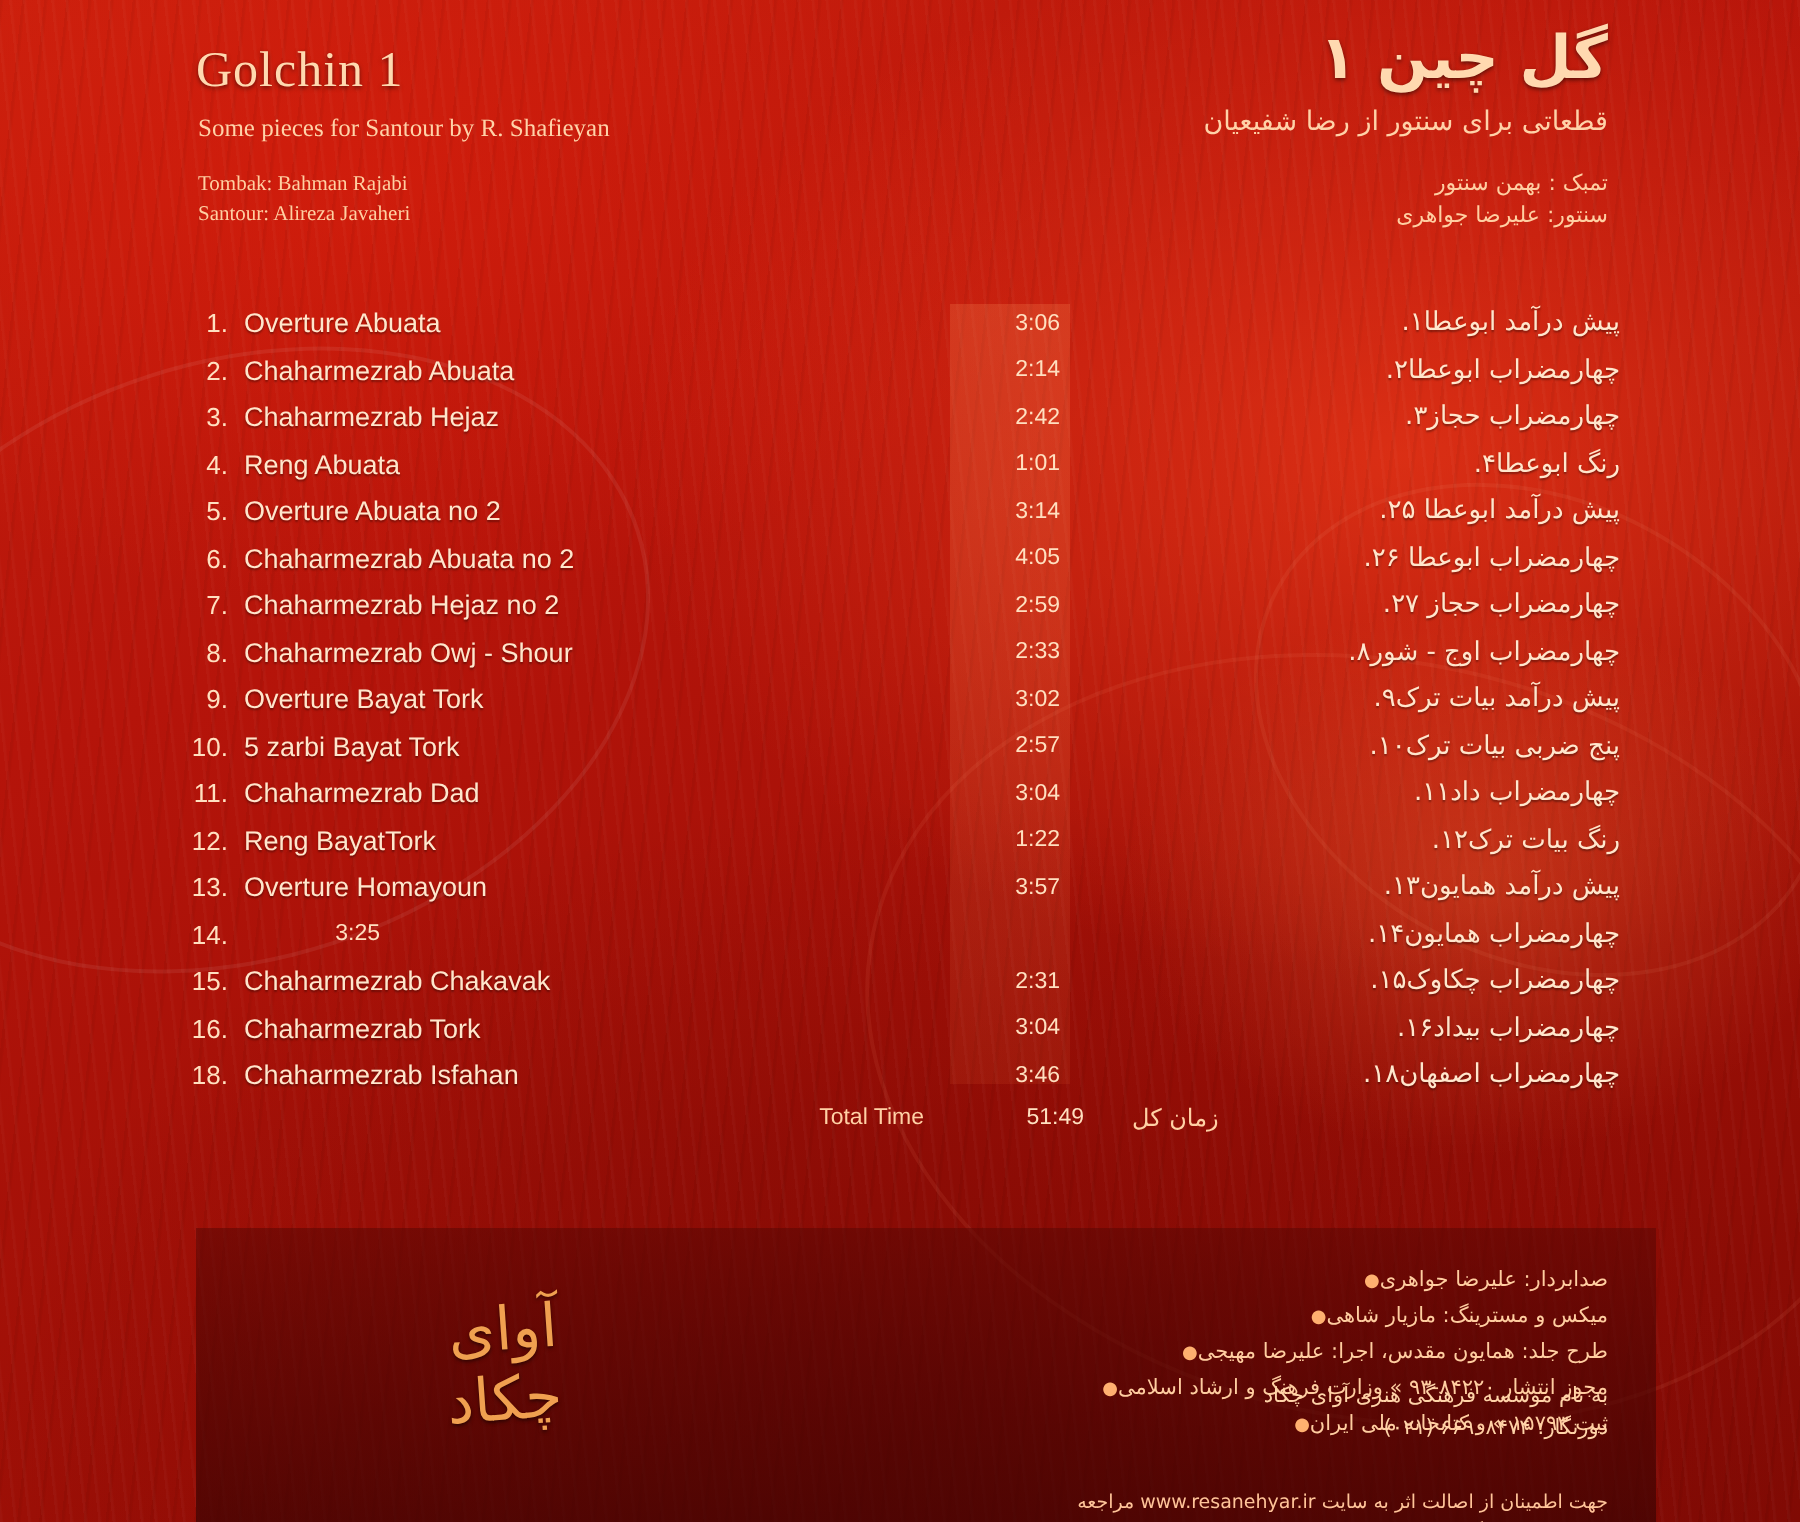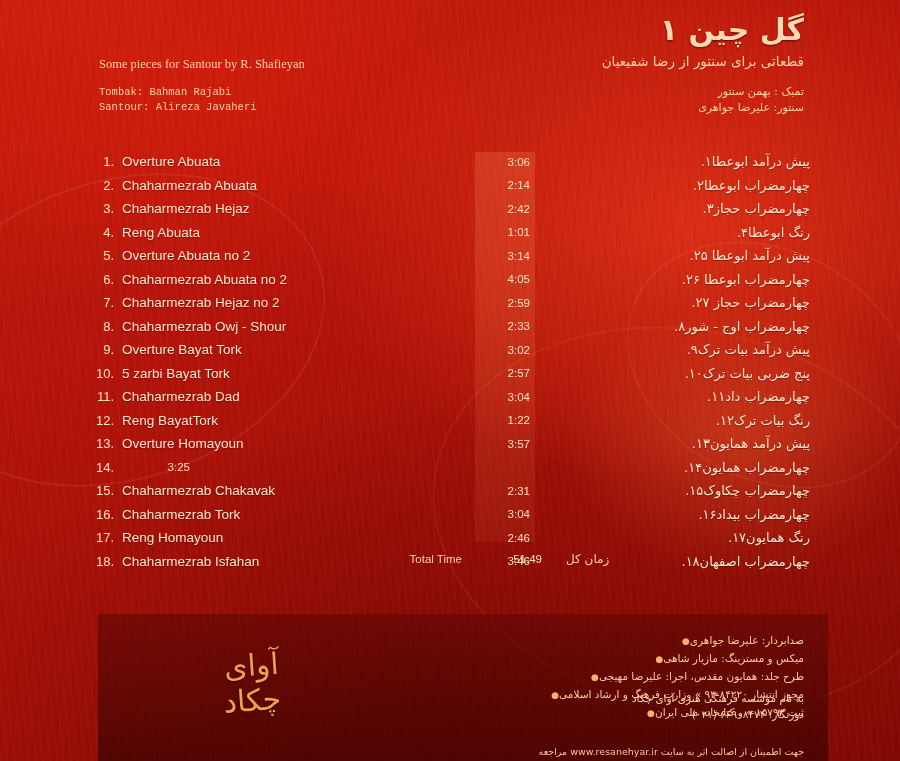--- a/index.html
+++ b/index.html
@@ -54,21 +54,21 @@
     font-size: 25px; color:#ffd9b0; letter-spacing:0.5px;
     text-shadow: 0 1px 2px rgba(0,0,0,0.5);
   }
   .subtitle-en {
     position:absolute; left:99px; top:57px;
     font-family: "Liberation Serif", serif;
     font-size: 12.5px; color:#ffd2a8;
   }
   .credits-en {
     position:absolute; left:99px; top:85px;
-    font-family: Liberation Mono, monospace;
+    font-family: Liberation Serif, serif;
     font-size: 10.5px; color:#ffcfa2; line-height:15px;
   }
   .title-fa {
     position:absolute; right:96px; top:12px;
     direction: rtl;
     font-family: "DejaVu Sans", sans-serif;
     font-size: 30px; color:#ffd9b0; font-weight:bold;
     text-shadow: 0 1px 2px rgba(0,0,0,0.5);
   }
   .subtitle-fa {
@@ -176,20 +176,21 @@
 <div class="bg2"></div>
 <div class="swirl s1"></div>
 <div class="swirl s2"></div>
 <div class="swirl s3"></div>
 <div class="glow"></div>
 <div class="darkpanel"></div>
 
 <div class="page">
 
   <div class="header">
+    <div class="title-en">Golchin 1</div>
     <div class="subtitle-en">Some pieces for Santour by R. Shafieyan</div>
     <div class="credits-en">
       <div>Tombak: Bahman Rajabi</div>
       <div>Santour: Alireza Javaheri</div>
     </div>
     <div class="title-fa">گل چین ۱</div>
     <div class="subtitle-fa">قطعاتی برای سنتور از رضا شفیعیان</div>
     <div class="credits-fa">
       <div>تمبک : بهمن سنتور</div>
       <div>سنتور: علیرضا جواهری</div>
@@ -304,27 +305,20 @@
         <div class="t-fa"><span>چهارمضراب چکاوک</span><span>۱۵.</span></div>
       </div>
       <div class="track-row">
         <div class="t-num">16.</div>
         <div class="t-name">Chaharmezrab Tork</div>
         <div class="t-time">3:04</div>
         <div class="t-spacer"></div>
         <div class="t-fa"><span>چهارمضراب بیداد</span><span>۱۶.</span></div>
       </div>
       <div class="track-row">
-        <div class="t-num">17.</div>
-        <div class="t-name">Reng Homayoun</div>
-        <div class="t-time">2:46</div>
-        <div class="t-spacer"></div>
-        <div class="t-fa"><span>رنگ همایون</span><span>۱۷.</span></div>
-      </div>
-      <div class="track-row">
         <div class="t-num">18.</div>
         <div class="t-name">Chaharmezrab Isfahan</div>
         <div class="t-time">3:46</div>
         <div class="t-spacer"></div>
         <div class="t-fa"><span>چهارمضراب اصفهان</span><span>۱۸.</span></div>
       </div>
     </div>
 
   <div class="total-row">
     <div class="total-label">Total Time</div>

